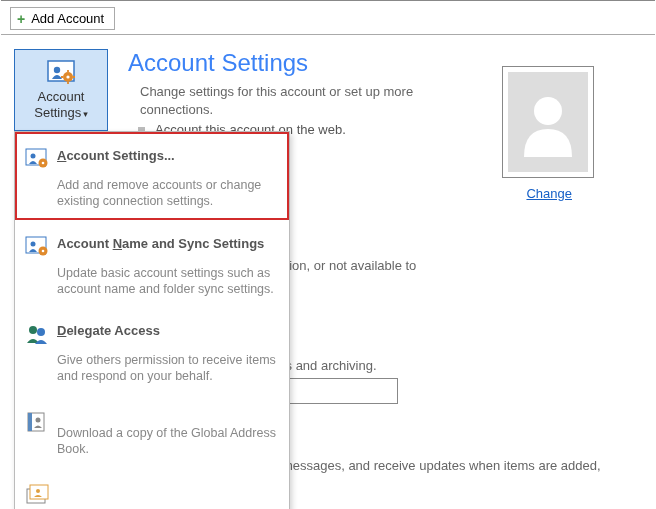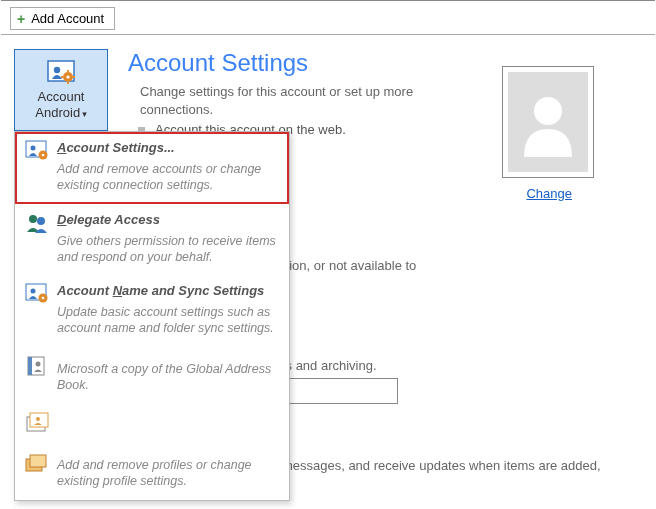--- a/index.html
+++ b/index.html
@@ -98,30 +98,29 @@
     top:131px; left:14px;
     width:276px;
     background:#fff;
     border:1px solid #bbb;
     box-shadow: 2px 3px 6px rgba(0,0,0,.18);
     padding:0;
     z-index:10;
   }
   .menu-item {
     display:flex;
-    padding:8px 10px 10px 8px;
+    padding:16px 10px 10px 8px;
     cursor:pointer;
-    font-style:italic;
   }
   .menu-item.highlight { outline:2px solid #d12b2b; outline-offset:-2px; }
   .mi-icon { width:28px; flex:none; display:flex; align-items:flex-start; justify-content:center; margin-right:6px;}
   .mi-text { flex:1; }
   .mi-title { font-weight:600; color:#555; font-size:13px; }
   .mi-title u { text-decoration: underline; }
-  .mi-desc { color:#888; font-size:12.5px; line-height:1.3; margin-top:6px;}
+  .mi-desc { color:#888; font-size:12.5px; line-height:1.3; margin-top:14px;}
 
   svg { display:block; }
 </style>
 </head>
 <body>
 
 <div class="top-border"></div>
 
 <button class="add-account-btn">
   <span class="plus-icon">+</span>
@@ -140,21 +139,21 @@
       <g stroke="#e08a2c" stroke-width="1.8">
         <line x1="22" y1="11" x2="22" y2="13"></line>
           <line x1="22" y1="23" x2="22" y2="25"></line>
         <line x1="15" y1="18" x2="17" y2="18"></line>
           <line x1="27" y1="18" x2="29" y2="18"></line>
       </g>
     </svg>
   </span>
   <div class="acct-btn-label">
     <span>Account</span><br>
-    <span>Android</span><span class="caret">▾</span>
+    <span>Settings</span><span class="caret">▾</span>
   </div>
 </div>
 
 <div class="content">
   <h1>Account Settings</h1>
   <p class="desc">Change settings for this account or set up more connections.</p>
   <div class="bullet-row">
     <span class="sq"></span>
     <span>Account this account on the web.</span>
   </div>
@@ -195,59 +194,59 @@
     </span>
     <div class="mi-text">
       <div class="mi-title"><u>A</u>ccount Settings...</div>
       <div class="mi-desc">Add and remove accounts or change existing connection settings.</div>
     </div>
   </div>
 
   <div class="menu-item">
     <span class="mi-icon">
       <svg width="24" height="22">
-          <circle cx="8" cy="7" r="4" fill="#2a7a5c"></circle>
-          <circle cx="16" cy="9" r="4" fill="#3a78c3"></circle>
-          <path d="M2 20 Q8 12 14 20" fill="#2a7a5c"></path>
-          <path d="M10 21 Q16 13 22 21" fill="#3a78c3"></path>
-        </svg>
-    </span>
-    <div class="mi-text">
-      <div class="mi-title"><u>D</u>elegate Access</div>
-      <div class="mi-desc">Give others permission to receive items and respond on your behalf.</div>
-    </div>
-  </div>
-
-  <div class="menu-item">
-    <span class="mi-icon">
-      <svg width="24" height="22">
           <rect x="1" y="1" width="20" height="16" fill="#fff" stroke="#3a78c3"></rect>
           <circle cx="8" cy="8" r="2.5" fill="#3a78c3"></circle>
           <path d="M4 16 Q8 10 12 16" fill="#3a78c3"></path>
           <circle cx="18" cy="15" r="4.5" fill="#e08a2c"></circle>
           <circle cx="18" cy="15" r="1.3" fill="#fff"></circle>
         </svg>
     </span>
     <div class="mi-text">
       <div class="mi-title">Account <u>N</u>ame and Sync Settings</div>
       <div class="mi-desc">Update basic account settings such as account name and folder sync settings.</div>
     </div>
   </div>
 
   <div class="menu-item">
     <span class="mi-icon">
       <svg width="24" height="22">
+          <circle cx="8" cy="7" r="4" fill="#2a7a5c"></circle>
+          <circle cx="16" cy="9" r="4" fill="#3a78c3"></circle>
+          <path d="M2 20 Q8 12 14 20" fill="#2a7a5c"></path>
+          <path d="M10 21 Q16 13 22 21" fill="#3a78c3"></path>
+        </svg>
+    </span>
+    <div class="mi-text">
+      <div class="mi-title"><u>D</u>elegate Access</div>
+      <div class="mi-desc">Give others permission to receive items and respond on your behalf.</div>
+    </div>
+  </div>
+
+  <div class="menu-item">
+    <span class="mi-icon">
+      <svg width="24" height="22">
           <rect x="3" y="2" width="16" height="18" fill="#fff" stroke="#888"></rect>
           <rect x="3" y="2" width="4" height="18" fill="#5a8abf"></rect>
           <circle cx="13" cy="9" r="2.5" fill="#888"></circle>
           <path d="M9 17 Q13 12 17 17" fill="#888"></path>
         </svg>
     </span>
     <div class="mi-text">
-      <div class="mi-desc">Microsoft a copy of the Global Address Book.</div>
+      <div class="mi-desc">Download a copy of the Global Address Book.</div>
     </div>
   </div>
 
   <div class="menu-item">
     <span class="mi-icon">
       <svg width="24" height="22">
           <rect x="2" y="6" width="18" height="14" fill="#fff" stroke="#888"></rect>
           <rect x="5" y="2" width="18" height="14" fill="#fff" stroke="#e0a040"></rect>
           <circle cx="13" cy="8" r="2" fill="#e0a040"></circle>
           <path d="M9 14 Q13 10 17 14" fill="#e0a040"></path>

